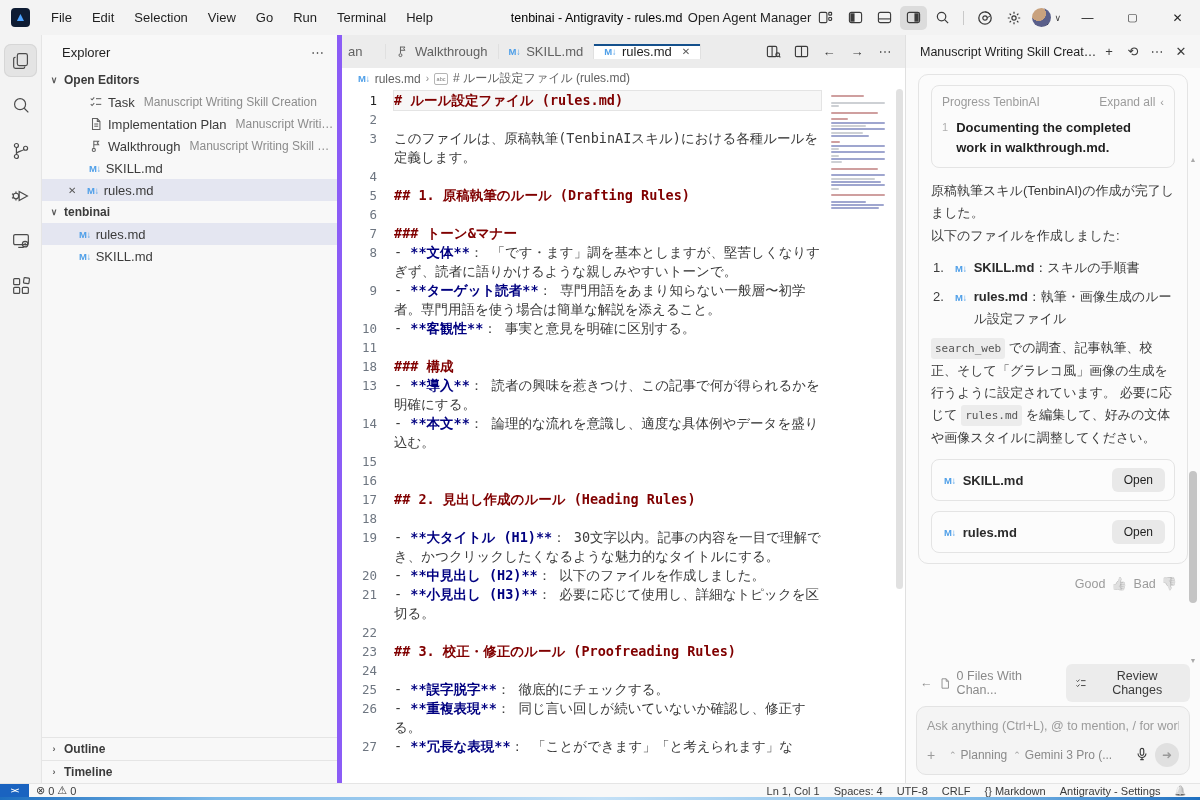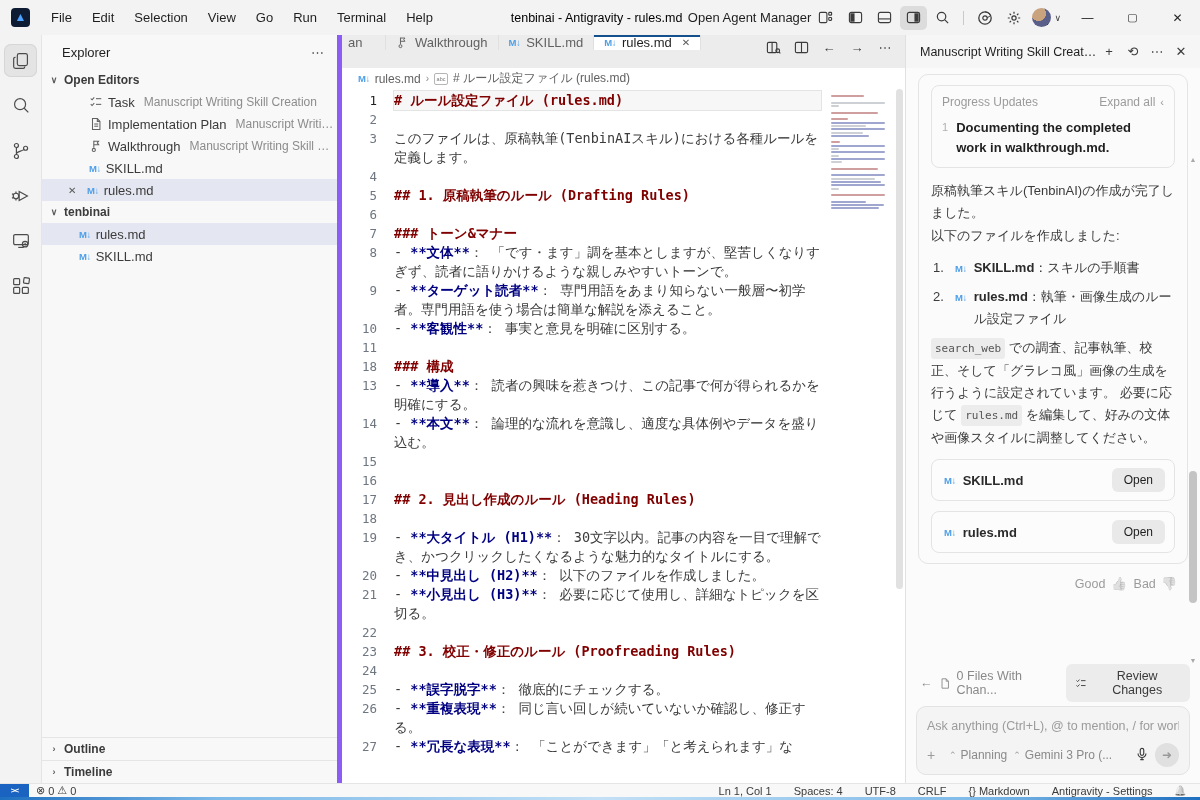--- a/index.html
+++ b/index.html
@@ -45,21 +45,21 @@
   .row .desc { color:#8c8c8c; font-size:12px; margin-left:4px; overflow:hidden; text-overflow:ellipsis; }
   .row.sel { background:#e4e6f1; }
   .md-ic { color:#4f9fe8; font-weight:700; font-size:9.5px; letter-spacing:-0.5px; flex:0 0 auto; }
   .close-x { color:#5a5a5a; font-size:10px; width:14px; margin-left:-21px; margin-right:0; }
   .row svg { stroke:#616161; fill:none; stroke-width:1.2; flex:0 0 auto; }
   .sb-bottom { margin-top:auto; }
   .sb-sec { height:23px; border-top:1px solid #e5e5e5; display:flex; align-items:center; gap:4px; padding-left:6px; font-weight:700; font-size:12px; color:#3b3b3b; }
 
   
   .egroup { flex:1 1 auto; min-width:0; display:flex; flex-direction:column; background:#fff; }
-  .tabbar { height:33px; flex:0 0 33px; background:#ececec; display:flex; align-items:flex-start; }
+  .tabbar { height:33px; flex:0 0 33px; background:#ececec; display:flex; align-items:center; }
   .tab { display:flex; align-items:center; gap:6px; padding:0 10px; font-size:13px; color:#616161; border-right:1px solid #e0e0e0; background:#ececec; position:relative; white-space:nowrap; }
   .tab.partial { width:44px; padding:0 6px; overflow:hidden; }
   .tab.active { background:#fff; color:#1f1f1f; }
   .tab.active::before { content:""; position:absolute; top:0; left:0; right:0; height:2px; background:#14508c; }
   .tab .tx { font-size:10px; color:#5a5a5a; margin-left:4px; }
   .tab svg { stroke:#616161; fill:none; stroke-width:1.2; }
   .tab-actions { margin-left:auto; display:flex; align-items:center; gap:4px; padding-right:8px; color:#3b3b3b; }
   .ta-ic { width:24px; height:24px; display:flex; align-items:center; justify-content:center; border-radius:5px; font-size:13px; color:#3b3b3b; }
   .ta-ic svg { stroke:#3b3b3b; fill:none; stroke-width:1.2; }
   .breadcrumb { height:21px; flex:0 0 21px; background:#fff; display:flex; align-items:center; gap:5px; padding-left:16px; font-size:12px; color:#616161; }
@@ -126,21 +126,21 @@
   .cc-item { display:flex; align-items:center; gap:4px; white-space:nowrap; overflow:hidden; }
   .mic { margin-left:auto; color:#3b3b3b; }
   .mic svg { stroke:#3b3b3b; fill:none; stroke-width:1.3; }
   .send-btn { width:24px; height:24px; border-radius:50%; background:#e0e0e0; border:none; color:#9a9a9a; font-size:12px; display:flex; align-items:center; justify-content:center; }
 
   
   .statusbar { height:14px; flex:0 0 14px; background:#f8f8f8; border-top:1px solid #e5e5e5; display:flex; align-items:center; font-size:11px; color:#3b3b3b; }
   .remote { height:100%; width:29px; background:#1a63c0; color:#fff; display:flex; align-items:center; justify-content:center; font-size:8px; font-weight:700; letter-spacing:-1px; border-top-right-radius:0; }
   .sb-item { display:flex; align-items:center; gap:3px; padding:0 7px; height:100%; }
   .sb-left { display:flex; }
-  .sb-right { margin-left:auto; display:flex; align-items:center; padding-right:6px;gap:8px; }
+  .sb-right { margin-left:auto; display:flex; align-items:center; padding-right:6px; }
   .bell { filter:grayscale(1) opacity(.8); font-size:10px; }
   .bstrip { height:3px; flex:0 0 3px; background:linear-gradient(90deg,#1e6fc0,#7db9e8 18%,#c3e0f6 50%,#7db9e8 82%,#1e6fc0); }
 </style>
 </head>
 <body>
 
 <div class="window">
 
   <div class="titlebar">
     <div class="logo">
@@ -542,21 +542,21 @@
           <span class="ag-hic">+</span>
           <span class="ag-hic">⟲</span>
           <span class="ag-hic">⋯</span>
           <span class="ag-hic">✕</span>
         </span>
       </div>
       <div class="ag-body">
         <div class="msg-block">
           <div class="progress-card">
             <div class="pc-head">
-              <span>Progress Updates</span>
+              <span>Progress TenbinAI</span>
               <span class="pc-exp">
                 <span>Expand all</span>
                 <span class="pc-ch">‹</span>
               </span>
             </div>
             <div class="pc-step">
               <span class="pc-num">1</span>
               <span class="pc-text">Documenting the completed work in walkthrough.md.</span>
             </div>
           </div>

